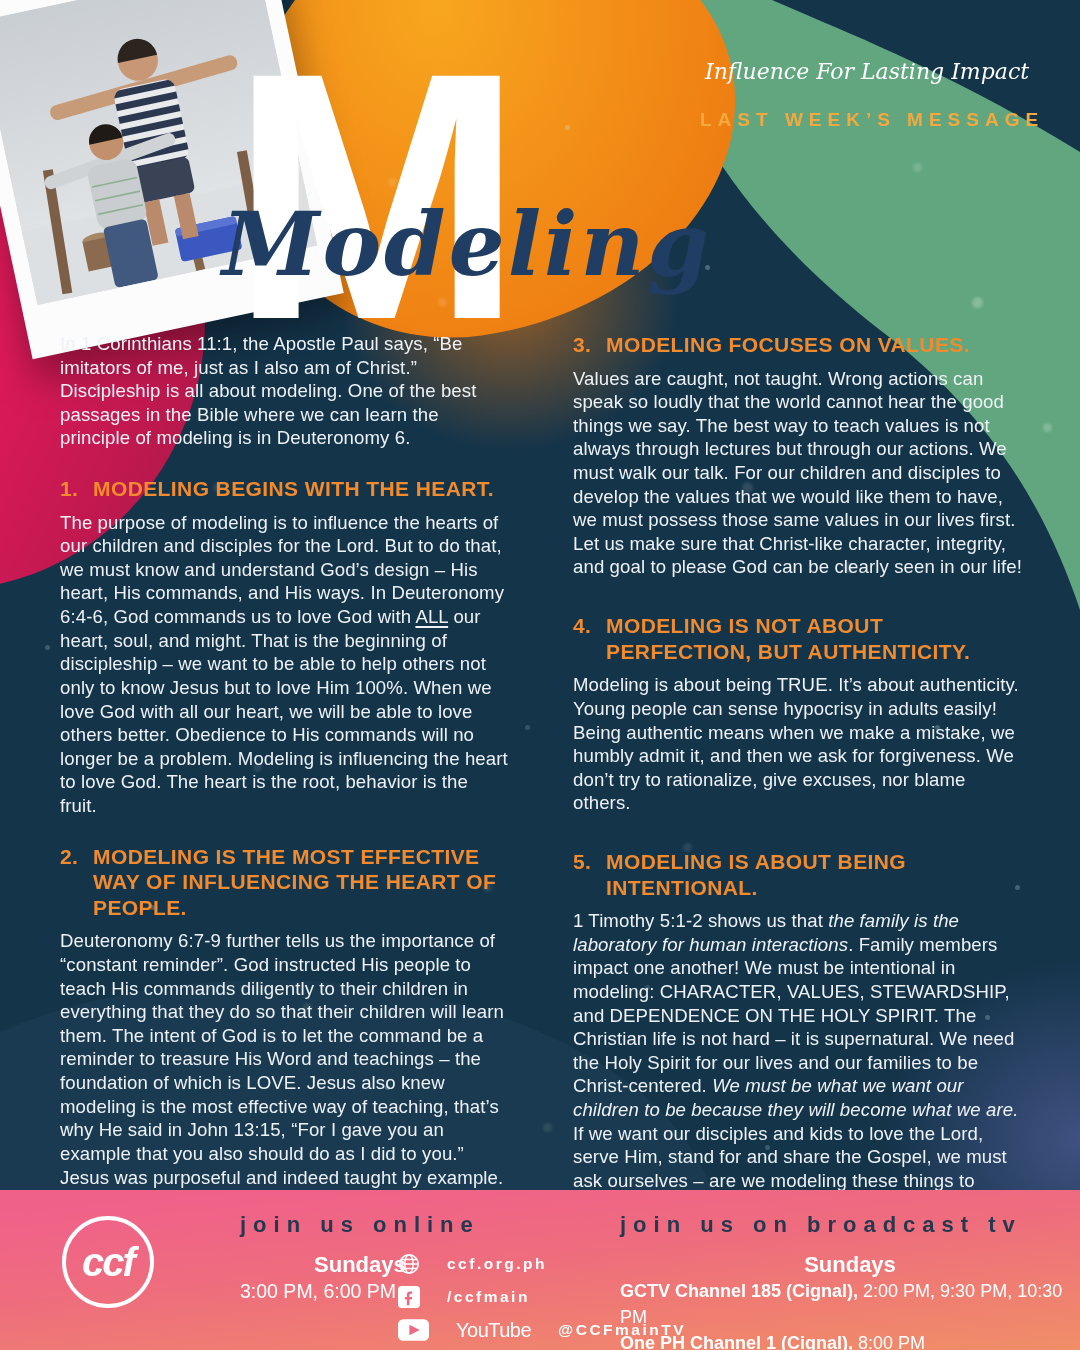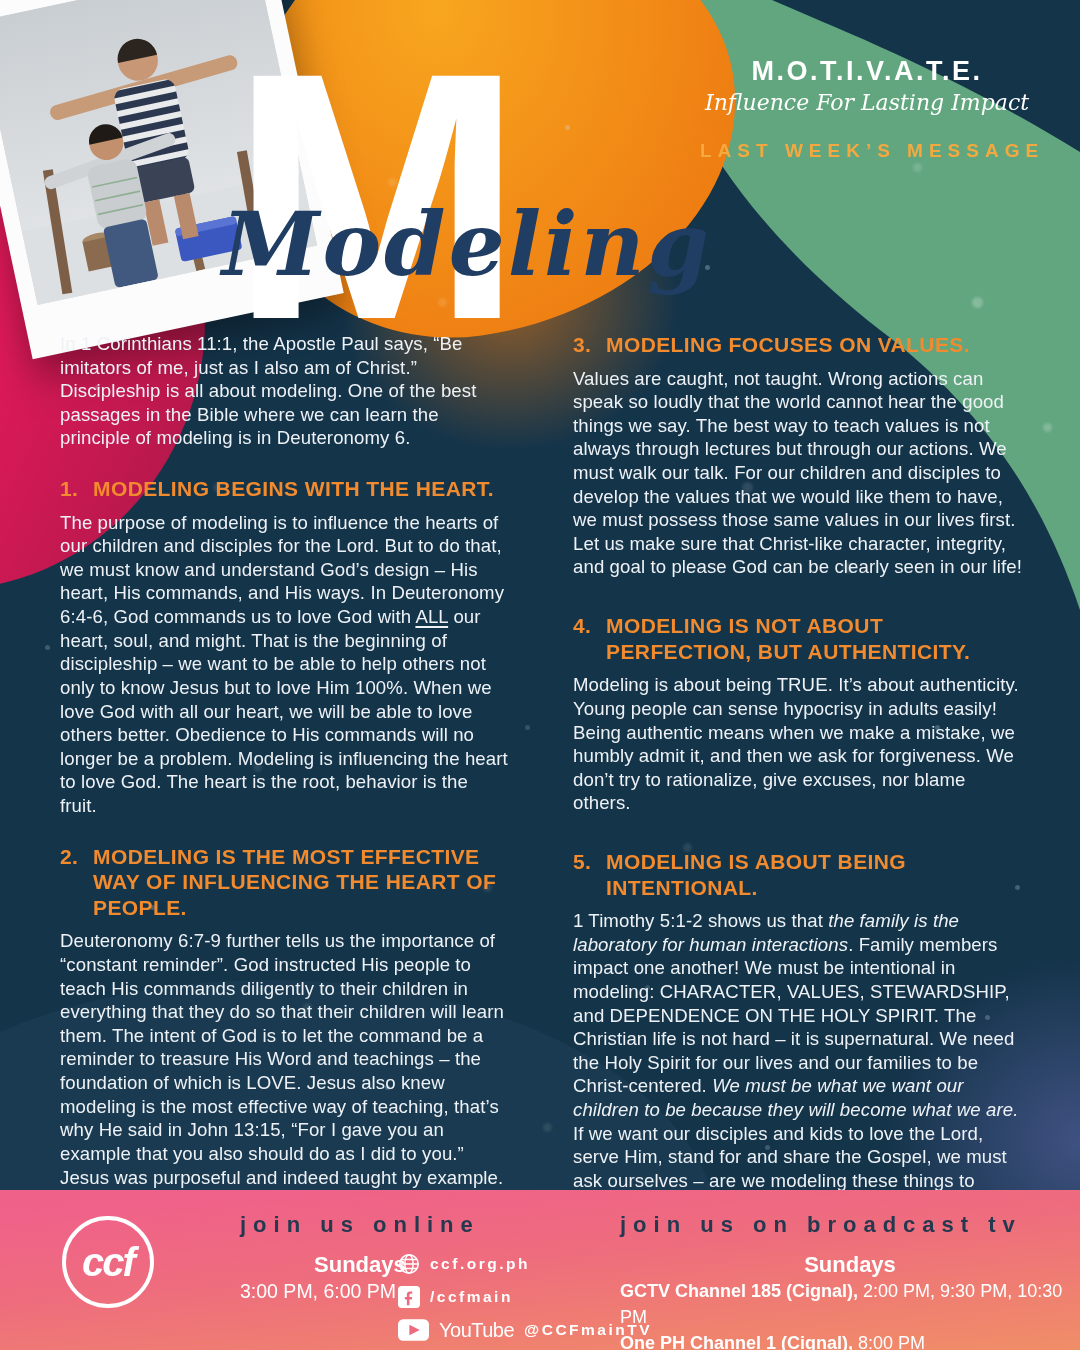--- a/index.html
+++ b/index.html
@@ -77,21 +77,21 @@
   .footer{position:absolute;left:0;top:1190px;width:1080px;height:160px;z-index:9;
     background:linear-gradient(175deg,#f0618a 8%,#ee6d7d 45%,#f08e67 100%);}
   .f-logo{position:absolute;left:62px;top:26px;width:84px;height:84px;border:4px solid #fff;
     border-radius:50%;display:flex;align-items:center;justify-content:center;
     color:#fff;font-size:40px;font-weight:bold;font-style:italic;letter-spacing:-2px;}
   .f-title{font-size:22px;font-weight:bold;letter-spacing:7px;color:#24384f;white-space:nowrap;}
   .f-online{position:absolute;left:240px;top:22px;}
   .f-day{color:#fff;font-weight:bold;font-size:22px;margin-top:14px;text-align:center;}
   .f-time{color:#fff;font-size:19.5px;line-height:26px;}
   .f-links{position:absolute;left:398px;top:62px;color:#fff;}
-  .f-link{display:flex;align-items:center;gap:10px;margin-bottom:9px;height:24px;}
+  .f-link{display:flex;align-items:center;gap:27px;margin-bottom:9px;height:24px;}
   .f-link .lbl{font-size:15.5px;font-weight:bold;letter-spacing:2.5px;}
   .yt-word{font-size:20px;font-weight:normal;letter-spacing:-.5px;}
   .f-broadcast{position:absolute;left:620px;top:22px;color:#fff;}
   .f-line{font-size:18px;line-height:26px;}
   .f-line .b{font-weight:bold;}
 </style>
 </head>
 <body>
 
 <div class="canvas">
@@ -147,21 +147,20 @@
         <path d="M84 144 a17 17 0 0 1 34 0 Z" fill="#1f1a16"></path>
         <rect x="80" y="228" width="44" height="62" rx="5" fill="#41597e"></rect>
       </svg>
     </div>
   </div>
 
   <div class="hero-m">M</div>
   <div class="hero-script">Modeling</div>
 
   <div class="brand">
-    <div class="brand-title">M.O.T.I.V.A.T.E.</div>
     <div class="brand-tag">Influence For Lasting Impact</div>
     <div class="kicker">LAST WEEK’S MESSAGE</div>
   </div>
 
   <div class="cols">
     <div class="col col-left">
       <p>In 1 Corinthians 11:1, the Apostle Paul says, “Be imitators of me, just as I also am of Christ.”  Discipleship is all about modeling. One of the best passages in the Bible where we can learn the principle of modeling is in Deuteronomy 6.</p>
       <div class="sec-h">
           <span class="num">1.</span>
           <span class="txt">MODELING BEGINS WITH THE HEART.</span>

